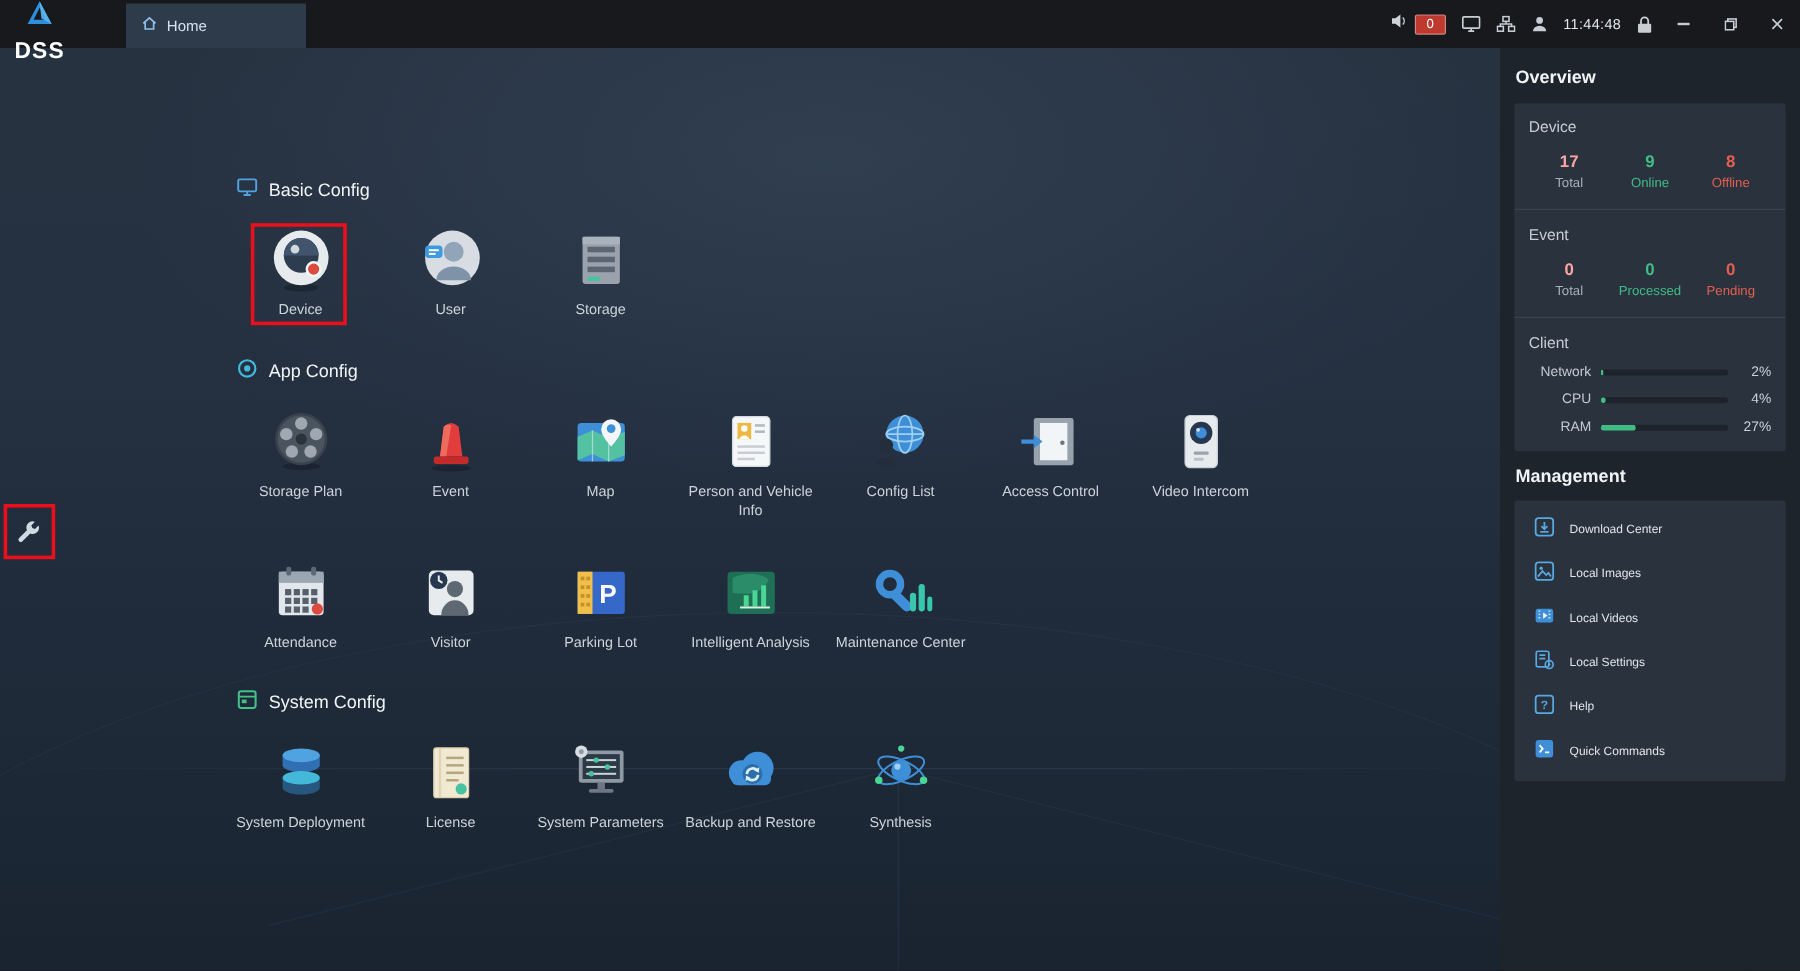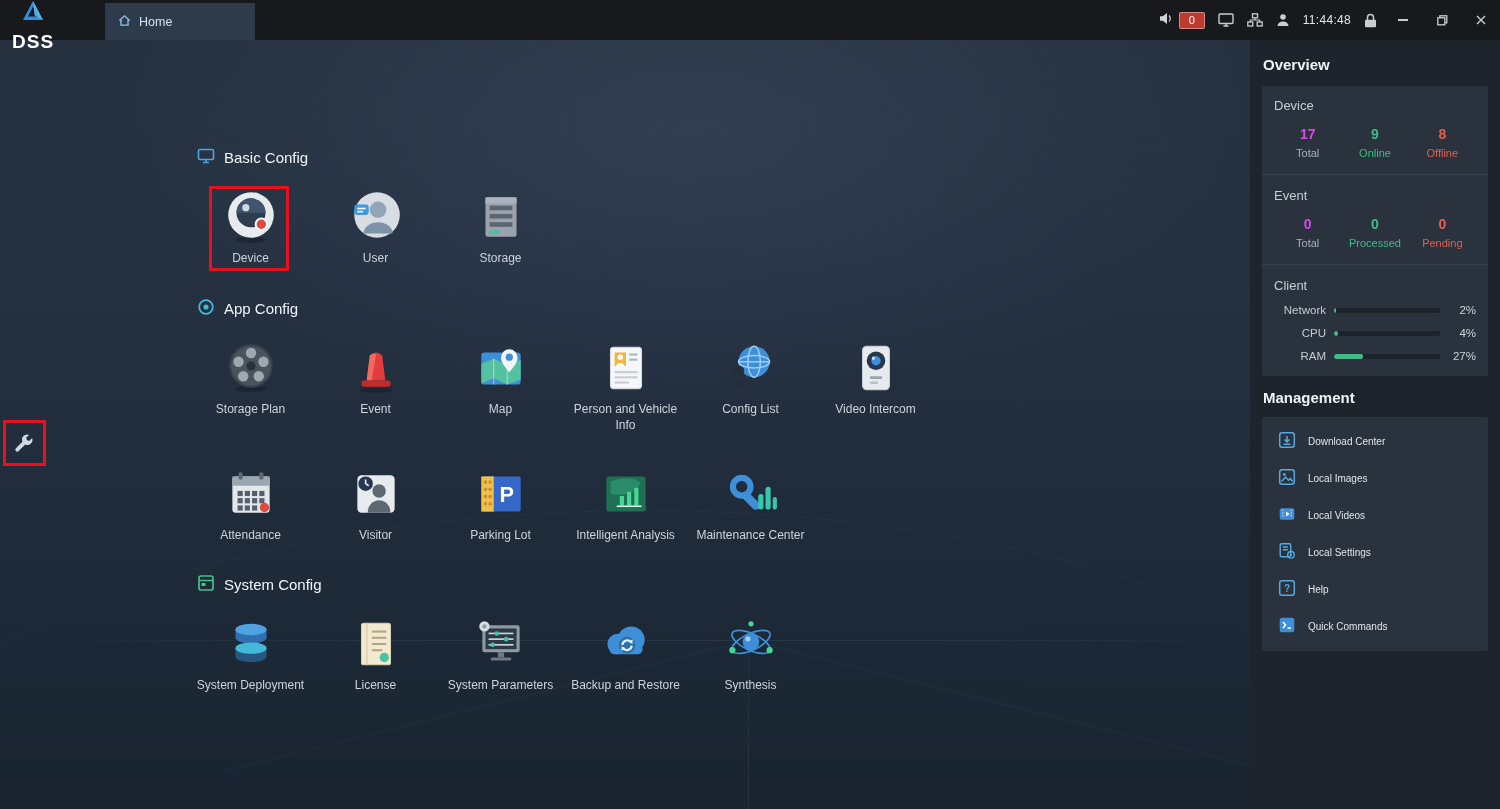--- a/index.html
+++ b/index.html
@@ -57,21 +57,21 @@
   .sb-title.ov { top:16px; }
   .sb-title.mg { top:349px; }
   .panel { position:absolute; left:12px; width:226px; background:#2a323e; border-radius:2px; }
   .panel-ov { top:46px; padding:12px 12px 14px; }
   .panel-mg { top:377px; padding:6px 0; }
   .ov-sec-label { font-size:13px; color:#c6cdd4; }
   .ov-stats { display:flex; margin:13px 0 15px; }
   .stat { flex:1; text-align:center; }
   .stat-val { font-size:14px; font-weight:bold; }
   .stat-lbl { font-size:11px; margin-top:5px; }
-  .v-white { color:#d946ef; } .v-green { color:#3fbd85; } .v-red { color:#e25f52; }
+  .v-white { color:#fca5a5; } .v-green { color:#3fbd85; } .v-red { color:#e25f52; }
   .l-gray { color:#a7afb9; } .l-green { color:#3fbd85; } .l-red { color:#e25f52;text-align:center; }
   .divider { height:1px; background:#3a4250; margin:0 -12px; }
   .ov-sec-label.next { margin-top:13px; }
   .metric { display:flex; align-items:center; margin-top:11px; font-size:11.5px; }
   .metric-name { width:52px; text-align:right; margin-right:8px; color:#c3cad2; }
   .bar { flex:1; height:5px; background:#1d232b; border-radius:2px; position:relative; overflow:hidden; }
   .bar-fill { position:absolute; left:0; top:0; bottom:0; background:#3fbd85; border-radius:2px; }
   .metric-pct { width:36px; text-align:right; color:#cbd2d9; }
   .mi { display:flex; align-items:center; height:37px; padding-left:16px; gap:12px; cursor:pointer; }
   .mi-label { color:#dfe5ea; font-size:10px; }
@@ -309,20 +309,32 @@
           <svg viewBox="0 0 56 56" width="58" height="58">
             <circle cx="31" cy="22" r="15" fill="#3e8ed8"></circle>
             <ellipse cx="31" cy="22" rx="15" ry="6" fill="none" stroke="#9fd0f2" stroke-width="1.4"></ellipse>
             <ellipse cx="31" cy="22" rx="6" ry="15" fill="none" stroke="#9fd0f2" stroke-width="1.4"></ellipse>
             <path d="M16 22h30" stroke="#9fd0f2" stroke-width="1.4"></path>
             <circle cx="16" cy="31" r="5.5" fill="#242e3a"></circle>
             <path d="M7.5 47a8.8 9 0 0 1 17 0z" fill="#242e3a"></path>
           </svg>
         </div>
         <div class="cell-label">Config List</div>
+      </div>
+      <div class="cell">
+        <div class="tile">
+          <svg viewBox="0 0 56 56" width="58" height="58">
+            <rect x="14" y="9" width="32" height="38" rx="2" fill="#98a2ad"></rect>
+            <rect x="19" y="13" width="22" height="30" fill="#f2f5f7"></rect>
+            <circle cx="37" cy="29" r="1.8" fill="#6b7682"></circle>
+            <path d="M4 28h12" stroke="#3e8ed8" stroke-width="3.4"></path>
+            <path d="M14 22.5 l7 5.5 -7 5.5 z" fill="#3e8ed8"></path>
+          </svg>
+        </div>
+        <div class="cell-label">Access Control</div>
       </div>
       <div class="cell">
         <div class="tile">
           <svg viewBox="0 0 56 56" width="58" height="58">
             <rect x="15" y="7" width="26" height="42" rx="4" fill="#e7ebee"></rect>
             <rect x="15" y="7" width="26" height="42" rx="4" fill="none" stroke="#c8d0d7"></rect>
             <circle cx="28" cy="21" r="9" fill="#273750"></circle>
             <circle cx="28" cy="21" r="4.5" fill="#3e8ed8"></circle>
             <circle cx="25.5" cy="18.5" r="1.5" fill="#cfe4f5"></circle>
             <rect x="22" y="36" width="12" height="2.5" rx="1" fill="#9aa4ae"></rect>

